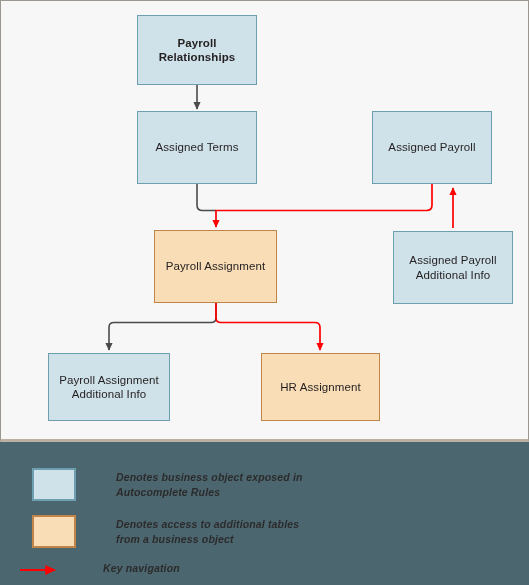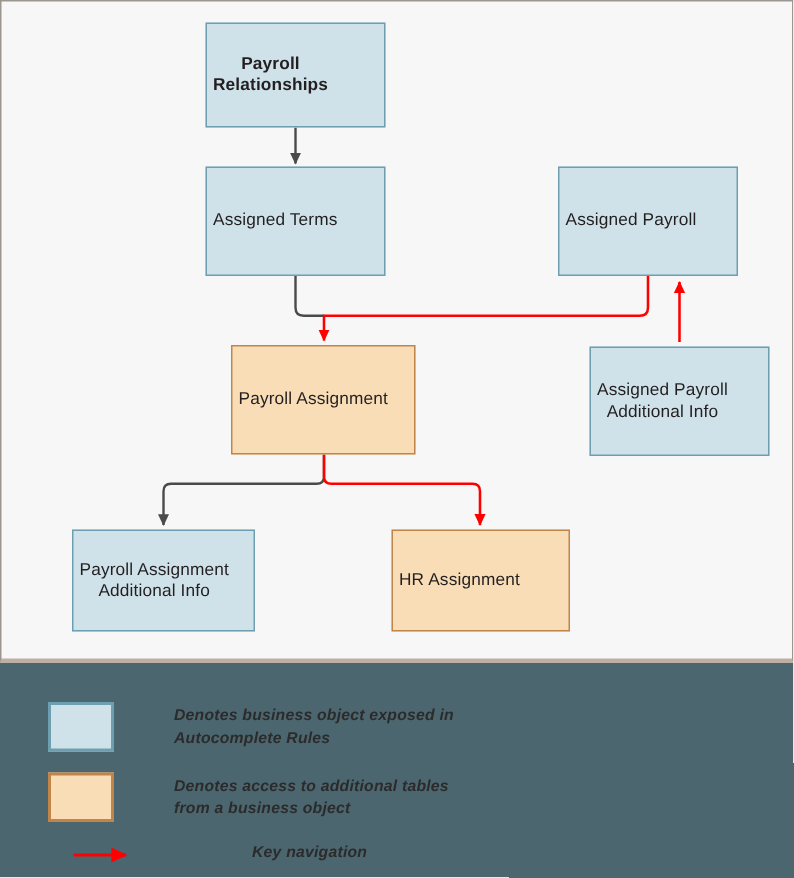--- a/index.html
+++ b/index.html
@@ -37,20 +37,21 @@
     width: 529px;
     height: 442px;
     pointer-events: none;
   }
   
   .node {
     position: absolute;
     box-sizing: border-box;
     display: flex;
     align-items: center;
+    justify-content: center;
     text-align: center;
     font-size: 11.5px;
     line-height: 1.25;
     color: #231f20;
     letter-spacing: .1px;
     padding: 2px 4px;
   }
   .node.blue {
     background: #cfe2e9;
     border: 1px solid #6e9fb0;
@@ -173,21 +174,21 @@
       <div class="legend-text" style="margin-left: 40px; margin-top: 2px; white-space: pre-line;">Denotes business object exposed in
 Autocomplete Rules</div>
     </div>
 
     <div class="legend-row" style="left:32px; top:73px;">
       <div class="swatch orange"></div>
       <div class="legend-text" style="margin-left: 40px; margin-top: 2px; white-space: pre-line;">Denotes access to additional tables
 from a business object</div>
     </div>
 
-    <div class="legend-row" style="left:48px; top:121px;gap:36px;">
+    <div class="legend-row" style="left:19px; top:121px;">
       <div class="legend-arrow">
         <svg width="44" height="14" viewBox="0 0 44 14">
           <defs>
             <marker id="legend-arrow-red" viewBox="0 0 10 10" refX="8.6" refY="5" markerWidth="5.4" markerHeight="5.4" orient="auto-start-reverse">
               <path d="M 0 0.6 L 9.4 5 L 0 9.4 z" fill="#ff0000"></path>
             </marker>
           </defs>
           <path d="M 1 7 L 36 7" fill="none" stroke="#ff0000" stroke-width="2.1" marker-end="url(#legend-arrow-red)"></path>
         </svg>
       </div>

